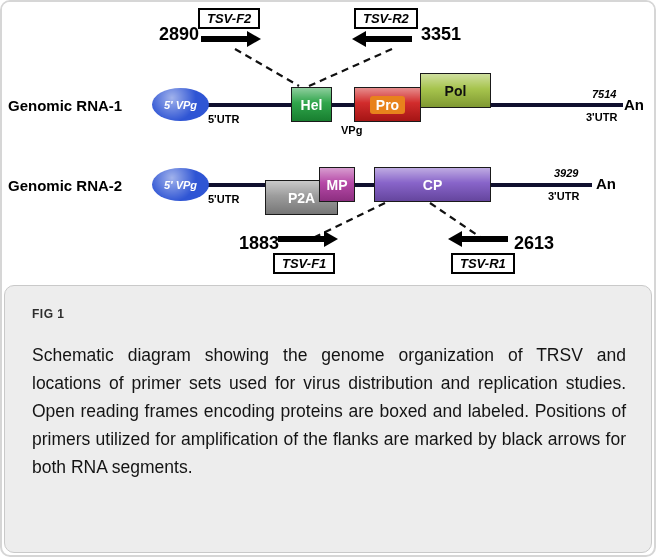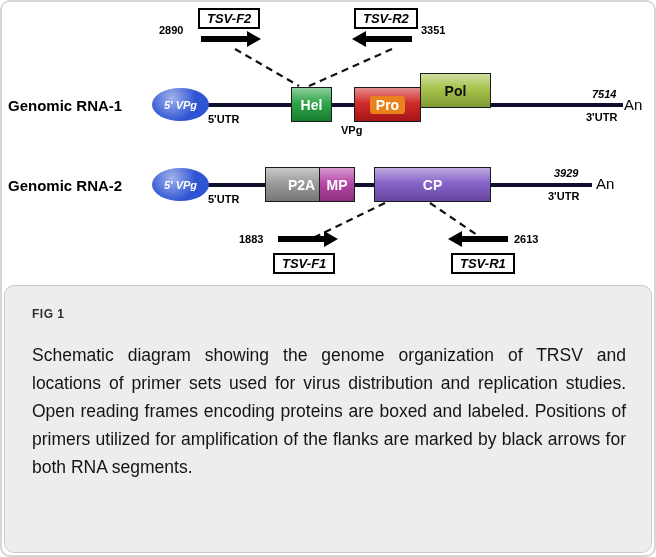--- a/index.html
+++ b/index.html
@@ -8,23 +8,23 @@
   .connectors{position:absolute;left:0;top:0;z-index:1;}
   .dash{stroke:#111;stroke-width:2.2;stroke-dasharray:7 5;}
   .rna-line{position:absolute;height:4px;z-index:1;}
   .rna-label{position:absolute;font-size:15px;font-weight:bold;color:#000;z-index:2;white-space:nowrap;}
   .vpg{position:absolute;width:57px;height:33px;border-radius:50%;display:flex;align-items:center;justify-content:center;color:#fff;font-size:11px;font-weight:bold;font-style:italic;z-index:3;background-image:radial-gradient(circle at 35% 30%, rgba(255,255,255,.55), rgba(255,255,255,0) 55%);}
   .orf{position:absolute;height:35px;border:1px solid #1a1a1a;box-sizing:border-box;display:flex;align-items:center;justify-content:center;z-index:2;background-image:linear-gradient(180deg, rgba(255,255,255,.5), rgba(255,255,255,.08) 45%, rgba(0,0,0,.2));}
   .orf-text{color:#fff;font-weight:bold;font-size:14px;}
   .orf-text.dark{color:#101010;}
   .pro-inner{padding:1px 6px;border-radius:3px;text-align:right;}
   .small-label{position:absolute;font-size:11px;font-weight:bold;color:#000;z-index:2;white-space:nowrap;}
-  .pos-num{position:absolute;font-size:11px;font-weight:bold;color:#000;z-index:2;}
+  .pos-num{position:absolute;font-size:18px;font-weight:bold;color:#000;z-index:2;}
   .end-num{position:absolute;font-size:11px;font-weight:bold;font-style:italic;color:#000;z-index:2;}
-  .an-label{position:absolute;font-size:15px;font-weight:normal;color:#000;z-index:2;}
+  .an-label{position:absolute;font-size:15px;font-weight:bold;color:#000;z-index:2;}
   .primer-label{position:absolute;border:2px solid #000;background:#fff;font-style:italic;font-weight:bold;font-size:13px;padding:1px 7px;z-index:2;white-space:nowrap;}
   .arrow{position:absolute;display:flex;align-items:center;z-index:2;}
   .shaft{display:block;height:6px;background:#000;}
   .head-r{display:block;width:0;height:0;border-top:8px solid transparent;border-bottom:8px solid transparent;border-left:14px solid #000;}
   .head-l{display:block;width:0;height:0;border-top:8px solid transparent;border-bottom:8px solid transparent;border-right:14px solid #000;}
   .caption-panel{position:absolute;left:2px;top:283px;width:648px;height:268px;background:#ededed;border:1px solid #c9c9c9;border-radius:10px;box-sizing:border-box;padding:21px 25px;}
   .fig-label{font-size:12px;color:#2e2e2e;letter-spacing:.5px;margin:0 0 20px 2px;font-weight:bold;}
   .caption-text{font-size:17.5px;line-height:1.6;color:#141414;text-align:justify;margin:0 0 0 2px;}
 </style>
 </head>
@@ -72,21 +72,21 @@
     <div class="small-label" style="left:339px;top:122px">VPg</div>
     <div class="end-num" style="left:590px;top:86px">7514</div>
     <div class="an-label" style="left:622px;top:94px">An</div>
     <div class="small-label" style="left:584px;top:109px">3'UTR</div>
 
     <div class="rna-label" style="left:6px;top:175px">Genomic RNA-2</div>
     <div class="rna-line" style="left: 176px; top: 181px; width: 414px; background-color: rgb(16, 16, 46);"></div>
     <div class="vpg" style="left: 150px; top: 166px; background-color: rgb(47, 85, 212);">5' VPg</div>
     <div class="small-label" style="left:206px;top:191px">5'UTR</div>
 
-    <div class="orf" style="left: 263px; top: 165px; width: 73px; background-color: rgb(148, 148, 148);">
+    <div class="orf" style="left: 263px; top: 178px; width: 73px; background-color: rgb(148, 148, 148);">
       <span class="orf-text">P2A</span>
     </div>
     <div class="orf" style="left: 317px; top: 165px; width: 36px; background-color: rgb(176, 58, 160);">
       <span class="orf-text">MP</span>
     </div>
     <div class="orf" style="left: 372px; top: 165px; width: 117px; background-color: rgb(126, 87, 197);">
       <span class="orf-text">CP</span>
     </div>
 
     <div class="end-num" style="left:552px;top:165px">3929</div>

